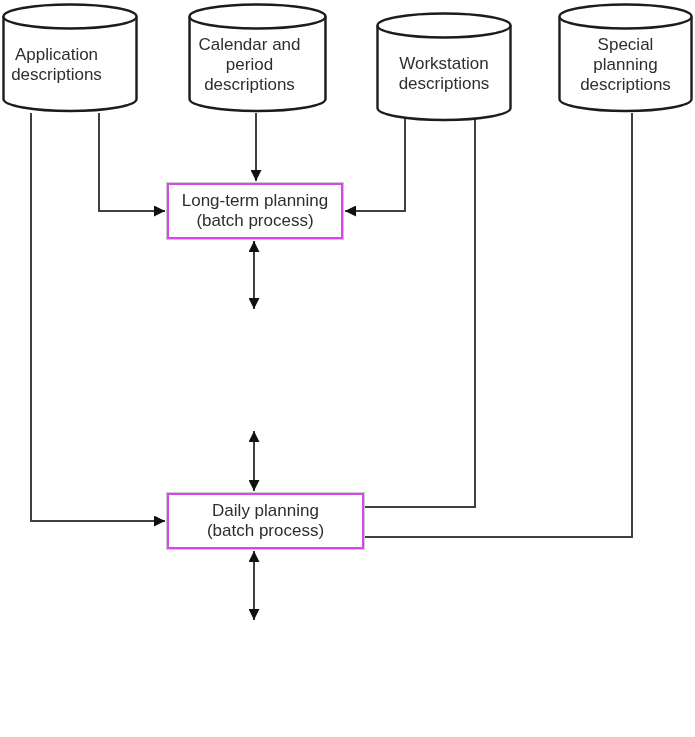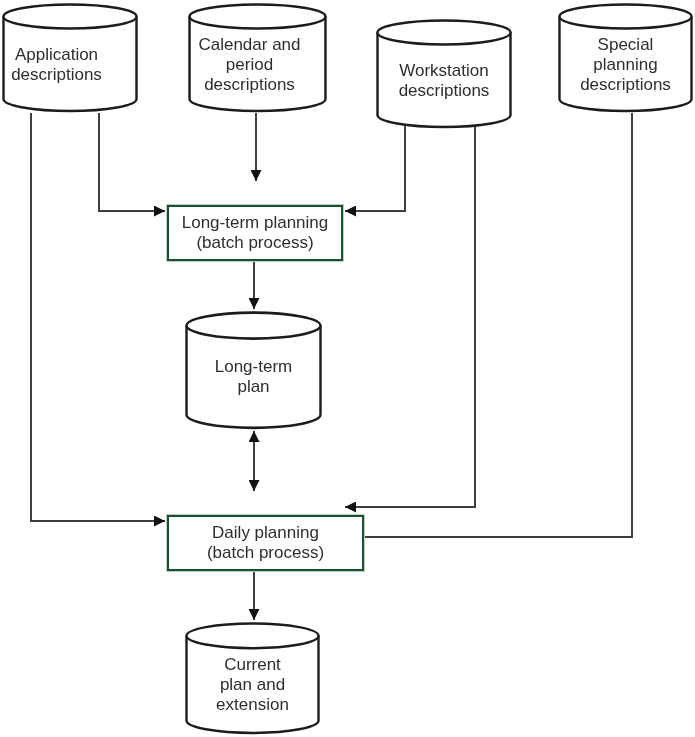--- a/index.html
+++ b/index.html
@@ -30,31 +30,30 @@
     white-space: pre-line;
     font-size: 17px;
     line-height: 20px;
     color: #2e2e2e;
   }
   .process-box {
     position: absolute;
     z-index: 2;
     box-sizing: border-box;
     background: #ffffff;
-    border: 2px solid #14532d;
+    border: 2px solid #d946ef;
     box-shadow: 0 0 0 1px #c9c9c9;
     display: flex;
     align-items: center;
     justify-content: center;
     text-align: center;
     white-space: pre-line;
     font-size: 17px;
     line-height: 20px;
     color: #2e2e2e;
-    margin-top: 22px;
   }
 </style>
 </head>
 <body>
 
 <div class="diagram">
 
   <svg class="connectors" width="695" height="737" viewBox="0 0 695 737">
     <defs>
       <marker id="arrow" viewBox="0 0 10 10" refX="10" refY="5" markerWidth="11" markerHeight="11" markerUnits="userSpaceOnUse" orient="auto-start-reverse">
@@ -86,21 +85,21 @@
   <div class="node" style="left:188px; top:3px; width:123px; height:110px;">
     <svg class="cylinder-svg" width="139" height="110" viewBox="0 0 136 110" preserveAspectRatio="none">
       <path d="M 1.5,13.5 L 1.5,96 A 66.5,12 0 0 0 134.5,96 L 134.5,13.5" fill="#ffffff" stroke="#1c1c1c" stroke-width="2.4"></path>
       <ellipse cx="68" cy="13.5" rx="66.5" ry="12" fill="#ffffff" stroke="#1c1c1c" stroke-width="2.4"></ellipse>
     </svg>
     <div class="cyl-label">Calendar and
 period
 descriptions</div>
   </div>
 
-  <div class="node" style="left:376px; top:19px; width:136px; height:110px;">
+  <div class="node" style="left:376px; top:12px; width:136px; height:110px;">
     <svg class="cylinder-svg" width="136" height="110" viewBox="0 0 136 110" preserveAspectRatio="none">
       <path d="M 1.5,13.5 L 1.5,96 A 66.5,12 0 0 0 134.5,96 L 134.5,13.5" fill="#ffffff" stroke="#1c1c1c" stroke-width="2.4"></path>
       <ellipse cx="68" cy="13.5" rx="66.5" ry="12" fill="#ffffff" stroke="#1c1c1c" stroke-width="2.4"></ellipse>
     </svg>
     <div class="cyl-label">Workstation
 descriptions</div>
   </div>
 
   <div class="node" style="left:558px; top:3px; width:135px; height:110px;">
     <svg class="cylinder-svg" width="135" height="110" viewBox="0 0 136 110" preserveAspectRatio="none">
@@ -108,35 +107,18 @@
       <ellipse cx="68" cy="13.5" rx="66.5" ry="12" fill="#ffffff" stroke="#1c1c1c" stroke-width="2.4"></ellipse>
     </svg>
     <div class="cyl-label">Special
 planning
 descriptions</div>
   </div>
 
   <div class="process-box" style="left:167px; top:183px; width:176px; height:56px;">Long-term planning
 (batch process)</div>
 
-  <div class="node" style="left:185px; top:311px; width:137px; height:119px;">
-    <svg class="cylinder-svg" width="137" height="119" viewBox="0 0 136 110" preserveAspectRatio="none">
-      <path d="M 1.5,13.5 L 1.5,96 A 66.5,12 0 0 0 134.5,96 L 134.5,13.5" fill="#ffffff" stroke="#1c1c1c" stroke-width="2.4"></path>
-      <ellipse cx="68" cy="13.5" rx="66.5" ry="12" fill="#ffffff" stroke="#1c1c1c" stroke-width="2.4"></ellipse>
-    </svg>
-    <div class="cyl-label">Long-term
-plan</div>
-  </div>
 
   <div class="process-box" style="left:167px; top:493px; width:197px; height:56px;">Daily planning
 (batch process)</div>
 
-  <div class="node" style="left:185px; top:622px; width:135px; height:113px;">
-    <svg class="cylinder-svg" width="135" height="113" viewBox="0 0 136 110" preserveAspectRatio="none">
-      <path d="M 1.5,13.5 L 1.5,96 A 66.5,12 0 0 0 134.5,96 L 134.5,13.5" fill="#ffffff" stroke="#1c1c1c" stroke-width="2.4"></path>
-      <ellipse cx="68" cy="13.5" rx="66.5" ry="12" fill="#ffffff" stroke="#1c1c1c" stroke-width="2.4"></ellipse>
-    </svg>
-    <div class="cyl-label">Current
-plan and
-extension</div>
-  </div>
 
 </div>
 
 </body></html>

